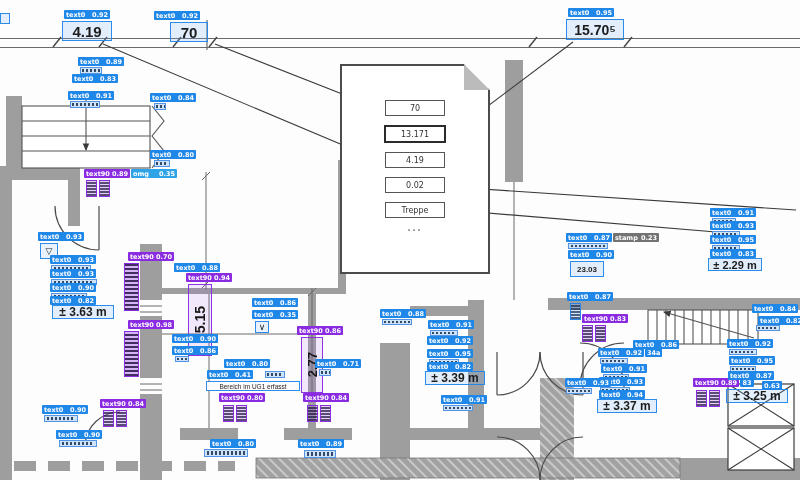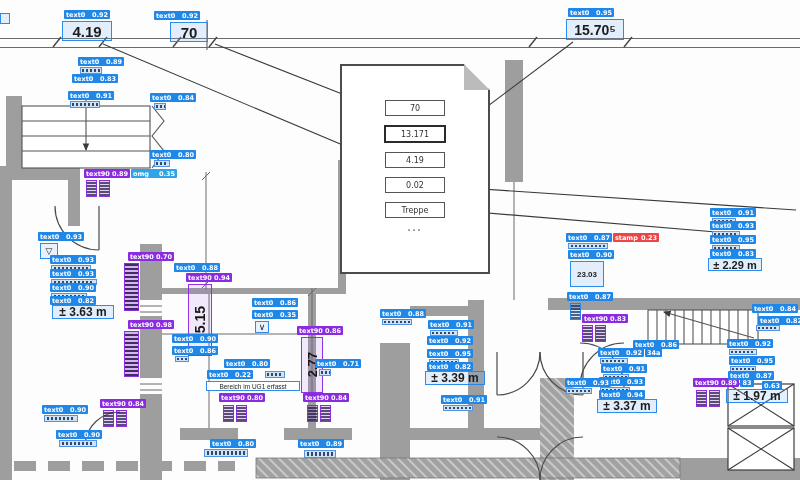--- a/index.html
+++ b/index.html
@@ -438,21 +438,21 @@
           <span class="tag" style="background: rgb(31, 135, 232);">
             <span>text0</span>
             <span>0.80</span>
           </span>
         </div>
       </div>
       <div class="det" style="left: 207px; top: 370px;">
         <div class="tagrow">
           <span class="tag" style="background: rgb(31, 135, 232);">
             <span>text0</span>
-            <span>0.22</span>
+            <span>0.41</span>
           </span>
         </div>
         <div class="reg blur" style="left: 58px; top: 1px; width: 20px; height: 7px;">
           <i></i>
         </div>
       </div>
       <div class="det" style="left: 206px; top: 381px;">
         <div class="reg cap" style="left: 0px; top: 0px; width: 94px; height: 10px;">
           <span style="font: 400 6.5px &quot;Liberation Sans&quot;, sans-serif;">Bereich im UG1 erfasst</span>
         </div>
@@ -601,37 +601,37 @@
         <div class="reg blur" style="left: 2px; top: 10px; width: 30px; height: 6px;">
           <i></i>
         </div>
       </div>
       <div class="det" style="left: 566px; top: 233px;">
         <div class="tagrow">
           <span class="tag" style="background: rgb(31, 135, 232);">
             <span>text0</span>
             <span>0.87</span>
           </span>
-          <span class="tag" style="background: #ef4444;">
+          <span class="tag" style="background: #737373;">
             <span>stamp</span>
             <span>0.23</span>
           </span>
         </div>
         <div class="reg blur" style="left: 2px; top: 10px; width: 40px; height: 6px;">
           <i></i>
         </div>
       </div>
       <div class="det" style="left: 568px; top: 250px;">
         <div class="tagrow">
           <span class="tag" style="background: rgb(31, 135, 232);">
             <span>text0</span>
             <span>0.90</span>
           </span>
         </div>
-        <div class="reg box" style="left: 2px; top: 11px; width: 34px; height: 26px;">
+        <div class="reg box" style="left: 2px; top: 11px; width: 34px; height: 16px;">
           <span style="font: 700 8px &quot;Liberation Sans&quot;, sans-serif;">23.03</span>
         </div>
       </div>
       <div class="det" style="left: 710px; top: 208px;">
         <div class="tagrow">
           <span class="tag" style="background: rgb(31, 135, 232);">
             <span>text0</span>
             <span>0.91</span>
           </span>
         </div>
@@ -825,17 +825,17 @@
           </span>
         </div>
       </div>
       <div class="det" style="left: 762px; top: 381px;">
         <div class="tagrow">
           <span class="tag small" style="background: rgb(31, 135, 232);">0.63</span>
         </div>
       </div>
       <div class="det" style="left: 726px; top: 389px;">
         <div class="reg box" style="left: 0px; top: 0px; width: 62px; height: 14px;">
-          <span style="font: 700 12px &quot;Liberation Sans&quot;, sans-serif;">± 1.97 m</span>
+          <span style="font: 700 12px &quot;Liberation Sans&quot;, sans-serif;">± 3.25 m</span>
         </div>
       </div>
     </div>
 </div>
 
 </body></html>

